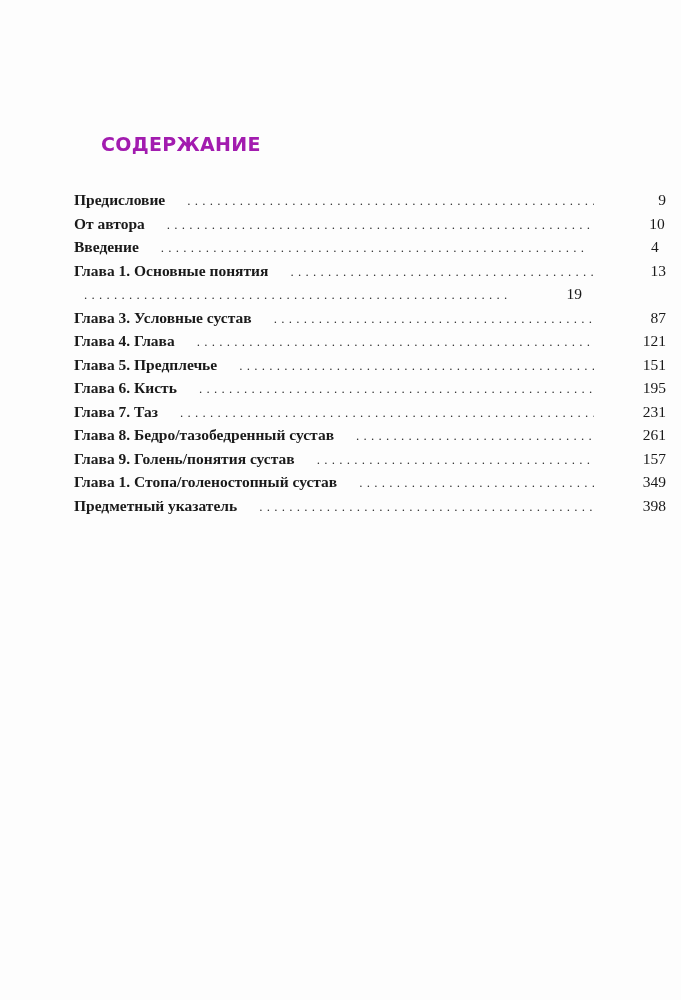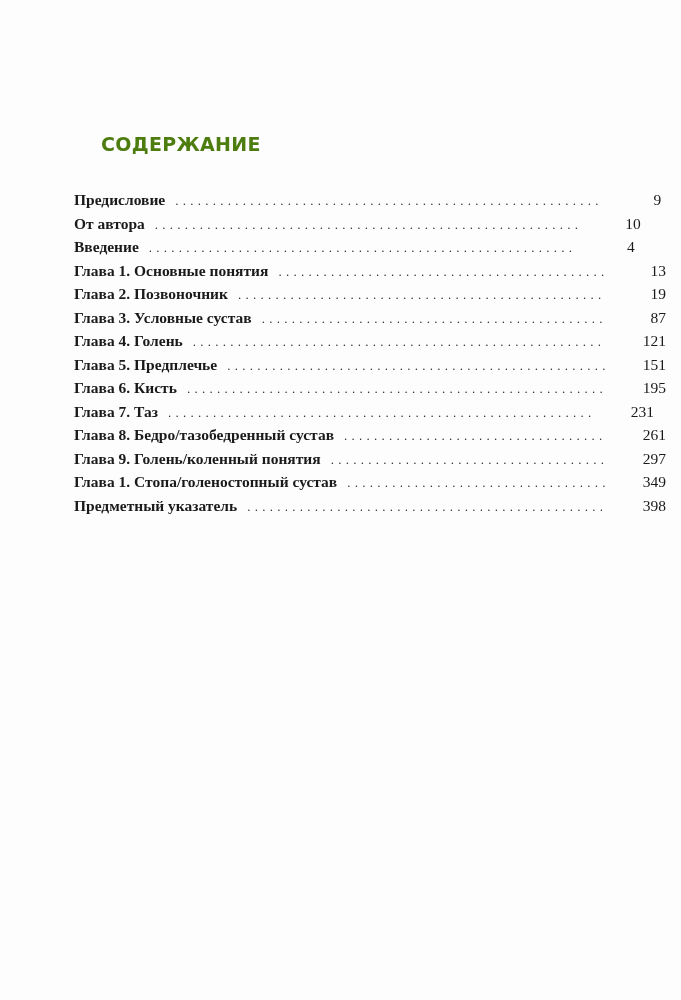--- a/index.html
+++ b/index.html
@@ -11,34 +11,35 @@
       font-family: "Liberation Serif", "DejaVu Serif", serif;
       color: #1a1a1a;
     }
     .title {
       position: absolute;
       left: 101px; top: 133px;
       font-family: "DejaVu Sans", "Liberation Sans", sans-serif;
       font-weight: bold;
       font-size: 19px;
       letter-spacing: 0.3px;
-      color: #4d7c0f;
+      color: #a21caf;
     }
     .toc {
       position: absolute;
       left: 74px; top: 188px;
       width: 592px;
     }
     .row {
       display: flex;
       align-items: baseline;
       height: 23.5px;
       font-size: 15.5px;
       line-height: 23.5px;
       white-space: nowrap;
+      gap: 12px;
     }
     .entry { flex: 0 0 auto; }
     .label-bold { font-weight: bold; }
     .label-plain { font-weight: bold; }
     .leader {
       flex: 1 1 auto;
       overflow: hidden;
       margin: 0 4px 0 4px;
       color: #333;
       letter-spacing: 3.2px;
@@ -83,31 +84,30 @@
     <span class="entry"><span class="label-bold">Введение</span> <span class="label-plain"></span></span>
     <span class="leader-wrap"><span class="leader"></span></span>
     <span class="page">4</span>
   </div>
   <div class="row">
     <span class="entry"><span class="label-bold">Глава 1.</span> <span class="label-plain">Основные понятия</span></span>
     <span class="leader-wrap"><span class="leader"></span></span>
     <span class="page">13</span>
   </div>
   <div class="row">
-    <span class="entry"><span class="label-bold">Глава 2.</span> <span class="label-plain">Позвоночник</span></span>
     <span class="leader-wrap"><span class="leader"></span></span>
     <span class="page">19</span>
   </div>
   <div class="row">
     <span class="entry"><span class="label-bold">Глава 3.</span> <span class="label-plain">Условные сустав</span></span>
     <span class="leader-wrap"><span class="leader"></span></span>
     <span class="page">87</span>
   </div>
   <div class="row">
-    <span class="entry"><span class="label-bold">Глава 4.</span> <span class="label-plain">Голень</span></span>
+    <span class="entry"><span class="label-bold">Глава 4.</span> <span class="label-plain">Глава</span></span>
     <span class="leader-wrap"><span class="leader"></span></span>
     <span class="page">121</span>
   </div>
   <div class="row">
     <span class="entry"><span class="label-bold">Глава 5.</span> <span class="label-plain">Предплечье</span></span>
     <span class="leader-wrap"><span class="leader"></span></span>
     <span class="page">151</span>
   </div>
   <div class="row">
     <span class="entry"><span class="label-bold">Глава 6.</span> <span class="label-plain">Кисть</span></span>
@@ -118,23 +118,23 @@
     <span class="entry"><span class="label-bold">Глава 7.</span> <span class="label-plain">Таз</span></span>
     <span class="leader-wrap"><span class="leader"></span></span>
     <span class="page">231</span>
   </div>
   <div class="row">
     <span class="entry"><span class="label-bold">Глава 8.</span> <span class="label-plain">Бедро/тазобедренный сустав</span></span>
     <span class="leader-wrap"><span class="leader"></span></span>
     <span class="page">261</span>
   </div>
   <div class="row">
-    <span class="entry"><span class="label-bold">Глава 9.</span> <span class="label-plain">Голень/коленный понятия</span></span>
+    <span class="entry"><span class="label-bold">Глава 9.</span> <span class="label-plain">Голень/понятия сустав</span></span>
     <span class="leader-wrap"><span class="leader"></span></span>
-    <span class="page">297</span>
+    <span class="page">157</span>
   </div>
   <div class="row">
     <span class="entry"><span class="label-bold">Глава 1.</span> <span class="label-plain">Стопа/голеностопный сустав</span></span>
     <span class="leader-wrap"><span class="leader"></span></span>
     <span class="page">349</span>
   </div>
   <div class="row">
     <span class="entry"><span class="label-bold">Предметный указатель</span> <span class="label-plain"></span></span>
     <span class="leader-wrap"><span class="leader"></span></span>
     <span class="page">398</span>

